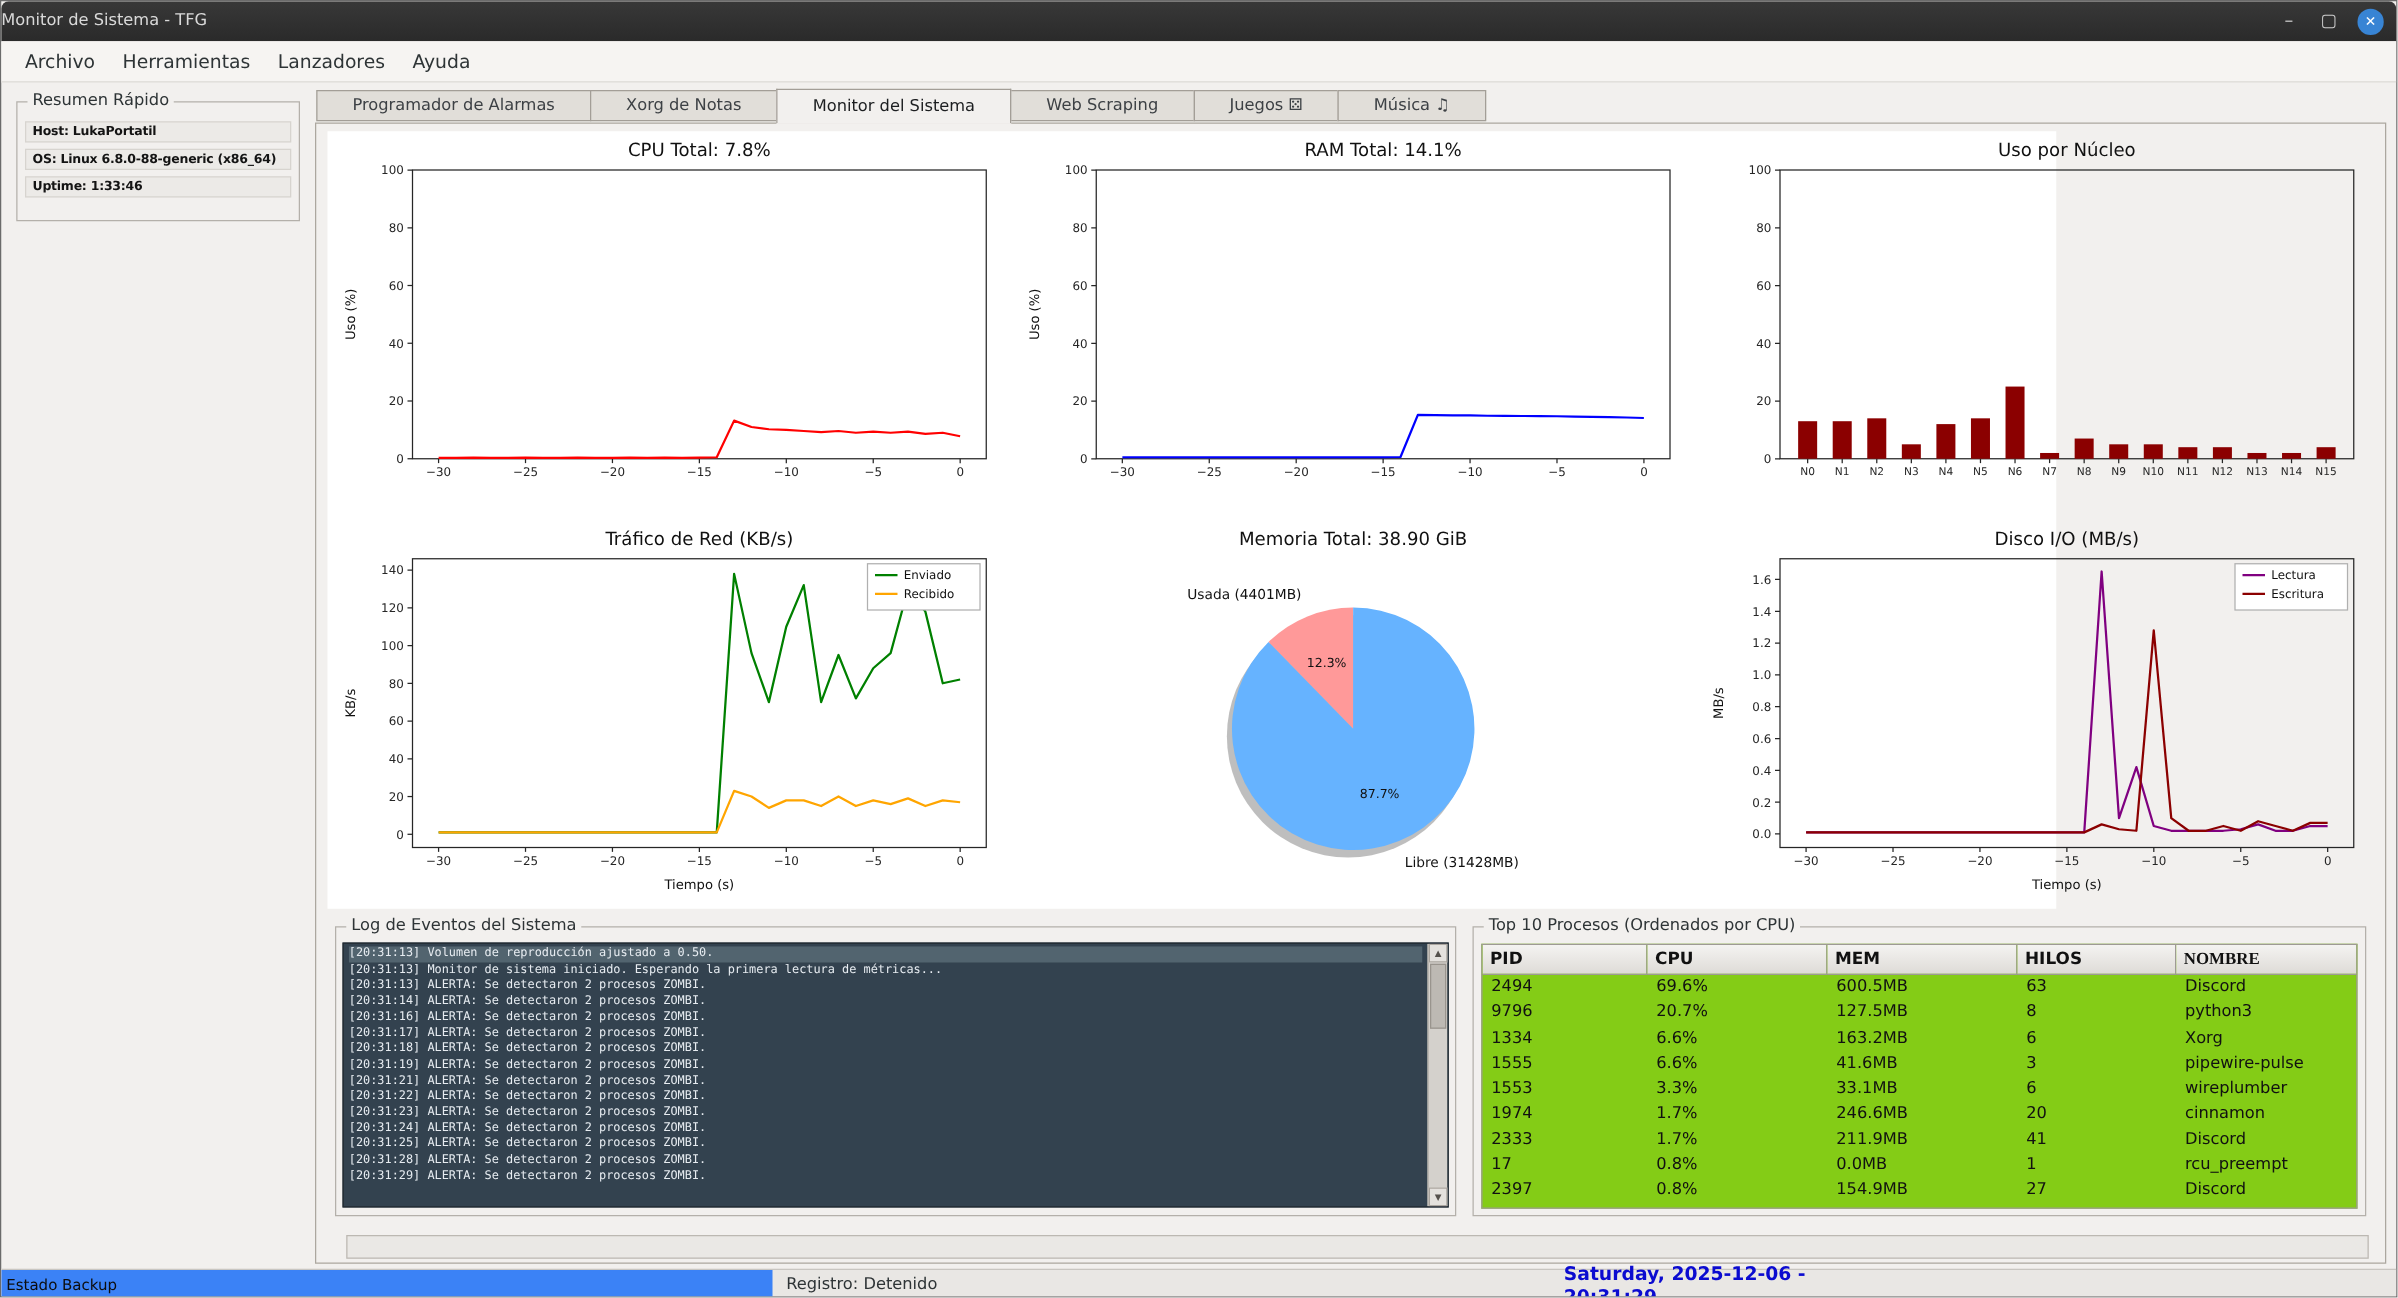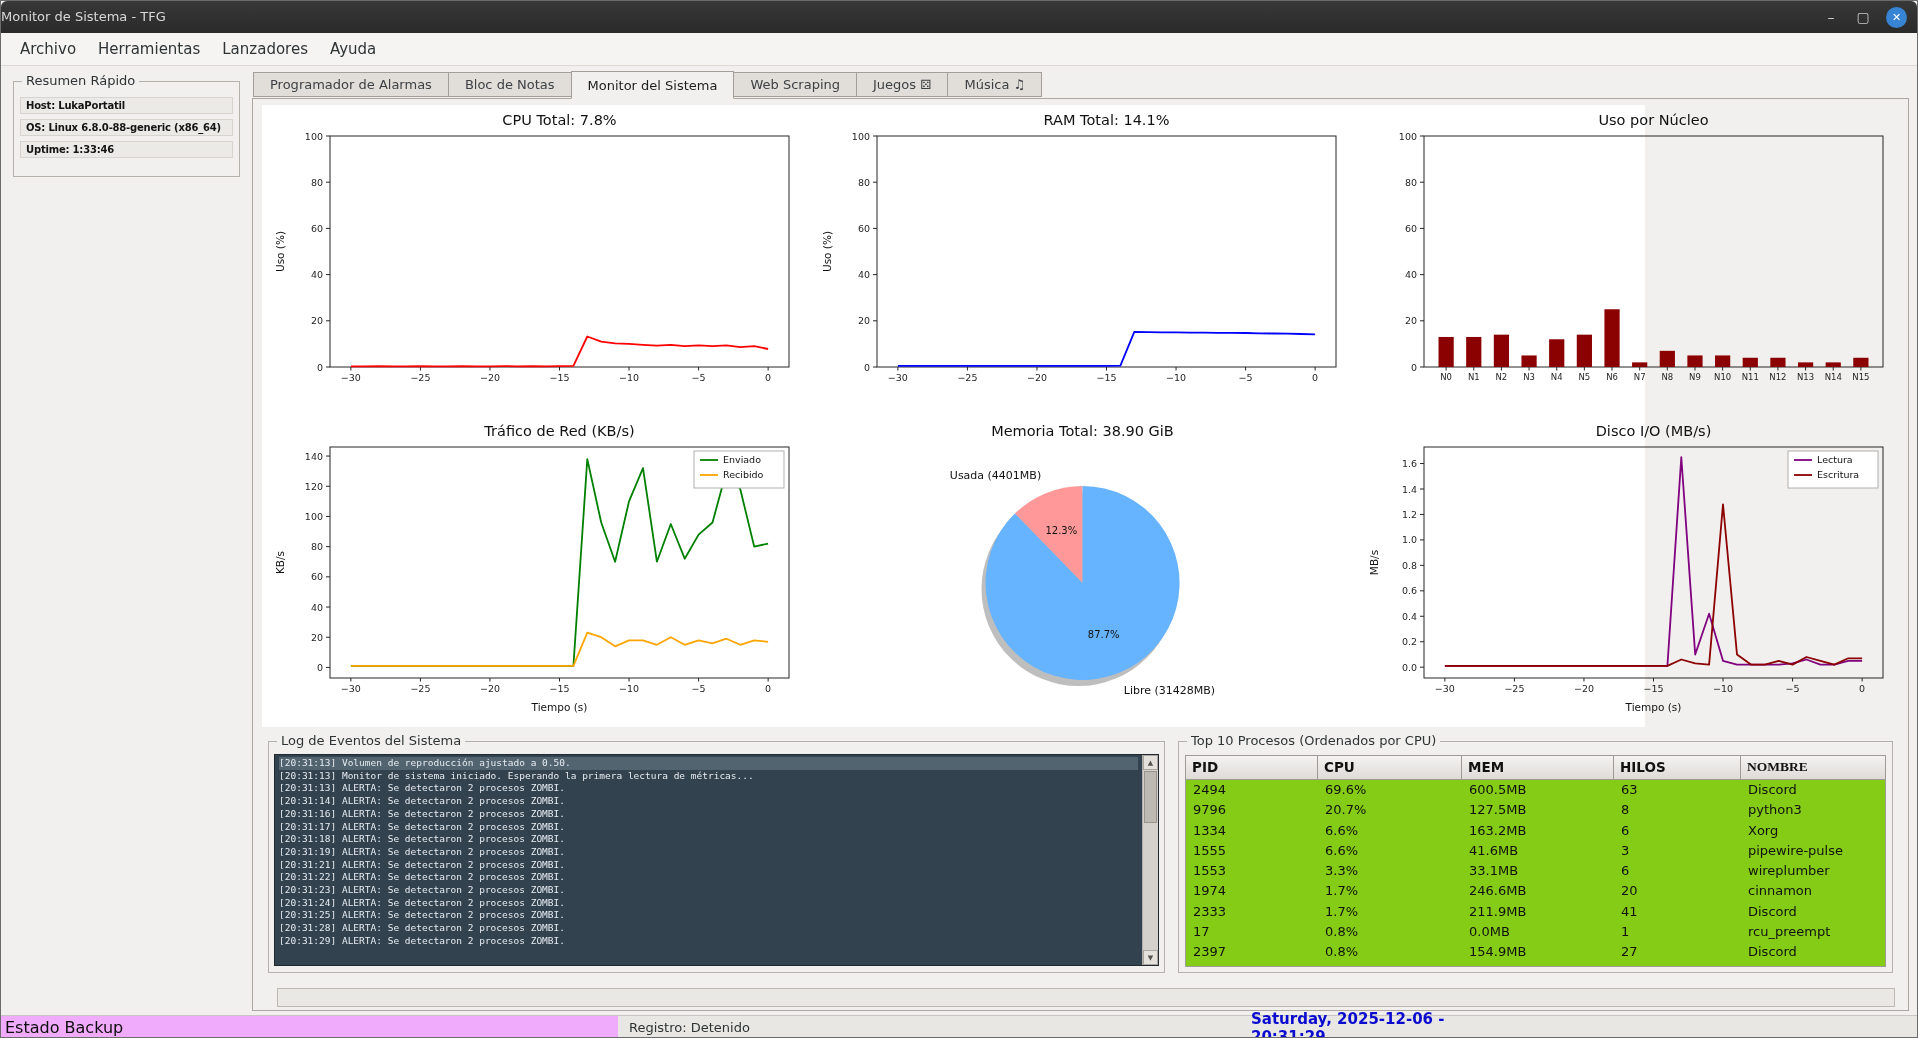--- a/index.html
+++ b/index.html
@@ -23,21 +23,21 @@
   .frame-label{position:absolute;top:-9px;left:8px;background:#f2f0ee;padding:0 4px;font-size:13px;color:#2e3436;white-space:nowrap;}
 
   
   .summary-frame{left:12px;top:80px;width:227px;height:96px;}
   .summary-rows{position:absolute;left:6px;right:6px;top:10px;}
   .summary-row{margin-top:5px;background:#eceae7;border:1px solid #d7d4cf;padding:2px 5px;font-size:10px;font-weight:bold;color:#141414;white-space:nowrap;overflow:hidden;letter-spacing:-0.2px;}
 
   
   .tabpage{position:absolute;left:251px;top:97px;width:1657px;height:913px;background:#f2f0ee;border:1px solid #aca79f;}
   .tabbar{position:absolute;left:252px;top:70px;height:28px;display:flex;align-items:flex-end;z-index:3;}
-  .tab{height:25px;margin-bottom:2px;padding:0 16px;display:flex;align-items:center;background:#e1ded9;border:1px solid #a39e97;font-size:13px;color:#3d4145;white-space:nowrap;}
+  .tab{height:25px;margin-bottom:2px;padding:0 28px;display:flex;align-items:center;background:#e1ded9;border:1px solid #a39e97;font-size:13px;color:#3d4145;white-space:nowrap;}
   .tab + .tab{margin-left:-1px;}
   .tab.active{height:28px;margin-bottom:0;background:#f2f0ee;border-bottom-color:#f2f0ee;color:#1c1e20;z-index:4;}
 
   
   .charts-panel{position:absolute;left:261px;top:104px;width:1383px;height:622px;background:#ffffff;display:grid;grid-template-columns:repeat(3,1fr);grid-template-rows:1fr 1fr;justify-items:center;align-items:center;z-index:2;}
   .chart-cell{width:547px;height:311px;display:flex;align-items:center;justify-content:center;}
   svg{font-family:"DejaVu Sans",sans-serif;display:block;}
 
   
   .log-frame{left:267px;top:740px;width:897px;height:232px;z-index:2;}
@@ -57,21 +57,21 @@
   .proc-hcell{height:24px;line-height:22px;padding-left:6px;font-size:13.5px;font-weight:bold;color:#111;background:linear-gradient(#f4f3f1,#dedbd7);border-right:1px solid #9e9a94;border-bottom:1px solid #9e9a94;}
   .proc-hcell:last-child{border-right:none;font-family:Liberation Serif, serif;}
   .proc-row{display:grid;grid-template-columns:132px 144px 152px 127px 1fr;height:20.3px;}
   .proc-cell{font-size:13px;color:#111;padding-left:7px;line-height:20.3px;white-space:nowrap;overflow:hidden;}
 
   
   .bottom-progress{position:absolute;left:276px;top:987px;width:1618px;height:19px;background:#eae8e5;border:1px solid #bcb8b2;z-index:2;}
 
   
   .statusbar{position:absolute;left:0;top:1014px;width:100%;height:24px;background:#e9e7e4;border-top:1px solid #c9c6c1;z-index:6;}
-  .backup-progress{position:absolute;left:0;top:0;width:617px;height:100%;background:#f0abfc;display:flex;align-items:center;padding-left:4px;font-size:16px;color:#0d0d0d;}
+  .backup-progress{position:absolute;left:0;top:0;width:617px;height:100%;background:#3b82f6;display:flex;align-items:center;padding-left:4px;font-size:12px;color:#0d0d0d;}
   .registro-label{position:absolute;left:628px;top:0;height:100%;display:flex;align-items:center;font-size:13px;color:#2e3436;}
   .datetime-label{position:absolute;left:1250px;width:272px;top:0;height:100%;display:flex;align-items:center;justify-content:center;font-size:15px;font-weight:bold;color:#0b0bd0;}
 </style>
 </head>
 <body>
 
 <div class="window">
 
   <div class="titlebar">
     <div class="title">Monitor de Sistema - TFG</div>
@@ -94,21 +94,21 @@
     <div class="summary-rows">
         <div class="summary-row">Host: LukaPortatil</div>
         <div class="summary-row">OS: Linux 6.8.0-88-generic (x86_64)</div>
         <div class="summary-row">Uptime: 1:33:46</div>
       </div>
   </div>
 
   <div class="tabpage"></div>
   <div class="tabbar">
       <div class="tab">Programador de Alarmas</div>
-      <div class="tab">Bloc de Notas</div>
+      <div class="tab">Xorg de Notas</div>
       <div class="tab active">Monitor del Sistema</div>
       <div class="tab">Web Scraping</div>
       <div class="tab">Juegos ⚄</div>
       <div class="tab">Música ♫</div>
     </div>
 
   <div class="charts-panel">
     <div class="chart-cell">
         <svg class="chart-svg" width="535" height="305">
           <text x="291.5" y="17" text-anchor="middle" font-size="14.5" fill="#111">CPU Total: 7.8%</text>

